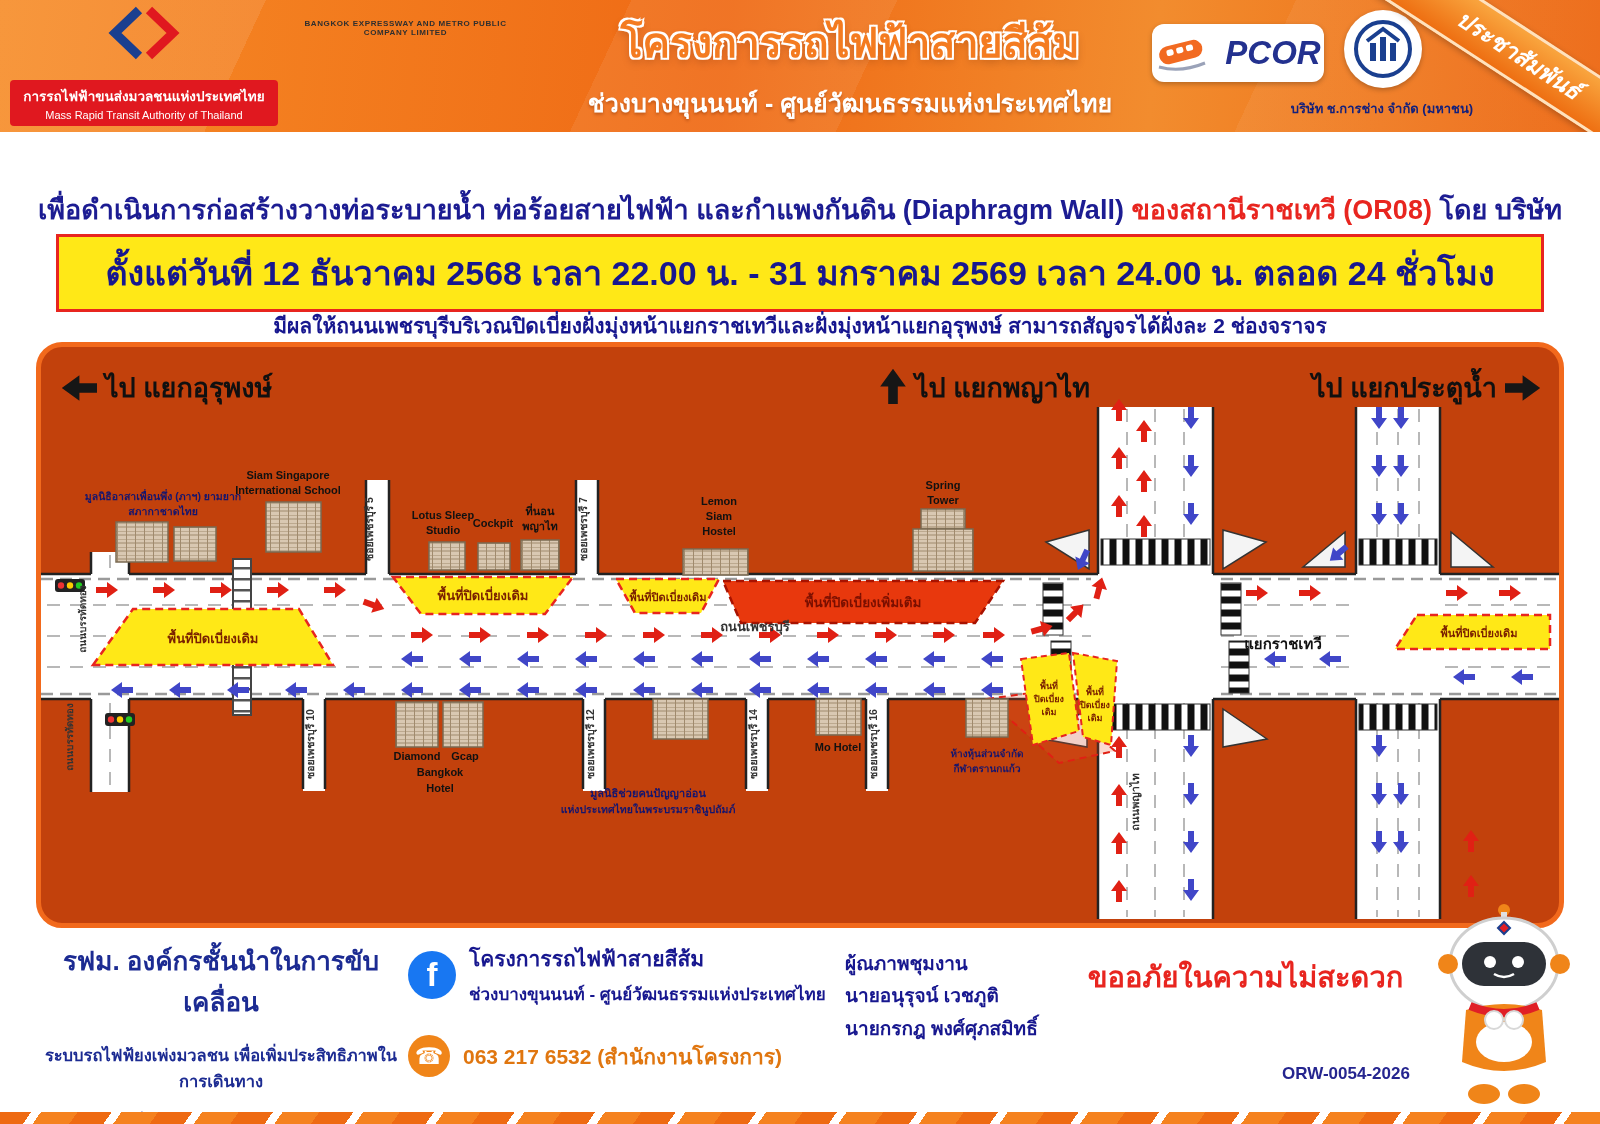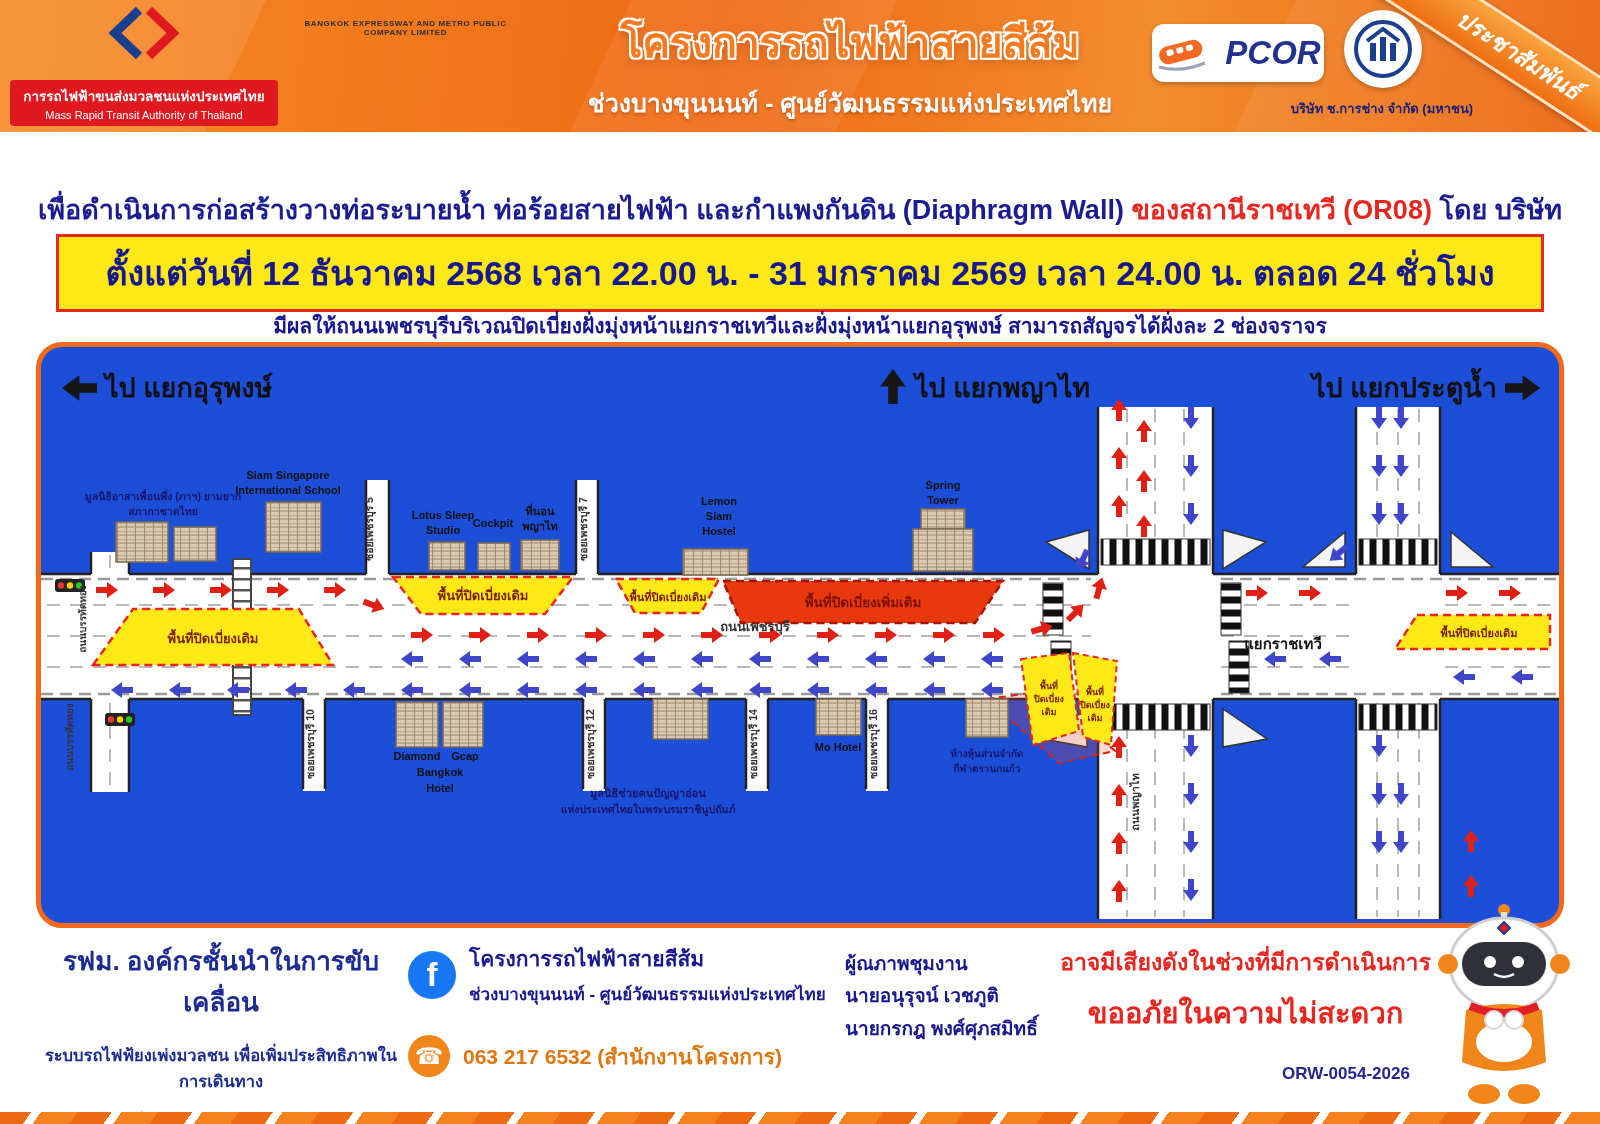--- a/index.html
+++ b/index.html
@@ -40,21 +40,21 @@
   
   .ann1{position:absolute;top:142px;width:100%;text-align:center;font-size:30px;font-weight:bold;color:#1c1c92;}
   .ann2{position:absolute;top:188px;width:100%;text-align:center;font-size:27px;font-weight:bold;color:#1c1c92;}
   .ann2 .red{color:#e8251f;}
   .banner{position:absolute;top:234px;left:56px;right:56px;background:#ffe817;border:3px solid #e8251f;
        text-align:center;font-size:34px;font-weight:bold;color:#17178f;padding:9px 0;}
   .note{position:absolute;top:309px;width:100%;text-align:center;font-size:21px;font-weight:bold;color:#17178f;}
 
   
   .map-wrap{position:absolute;left:36px;top:342px;width:1528px;height:586px;border:5px solid #f2691c;
-       border-radius:26px;box-sizing:border-box;overflow:hidden;background:#1d4ed8;}
+       border-radius:26px;box-sizing:border-box;overflow:hidden;background:#c2410c;}
   text{font-family:"Liberation Sans",sans-serif;}
   .dir{font-size:27px;font-weight:bold;fill:#101010;}
   .lbl{font-weight:bold;fill:#111;}
   .lblb{font-weight:bold;fill:#15156e;}
   .soi{font-weight:bold;fill:#333;}
   .zone{font-weight:bold;fill:#7a2000;}
   .zonenew{font-weight:bold;fill:#7a0f00;}
   .roadname{font-weight:bold;fill:#333;}
 
   
@@ -441,21 +441,20 @@
     </div>
   </div>
 
   <div class="f-sup">
     <div>ผู้ณภาพชุมงาน</div>
     <div>นายอนุรุจน์ เวชภูติ</div>
     <div>นายกรกฎ พงศ์ศุภสมิทธิ์</div>
   </div>
 
   <div class="f-noise">
-    <div class="n1">อาจมีเสียงดังในช่วงที่มีการดำเนินการ</div>
     <div class="n2">ขออภัยในความไม่สะดวก</div>
   </div>
 
   <div class="f-orw">ORW-0054-2026</div>
 
   <div class="mascot">
     <svg width="160" height="210" viewBox="0 0 160 210">
       <circle cx="80" cy="8" r="6" fill="#f08519"></circle>
       <rect x="77" y="10" width="6" height="12" fill="#e0e0e0"></rect>
       <ellipse cx="80" cy="62" rx="54" ry="46" fill="#fff" stroke="#cfcfcf" stroke-width="3"></ellipse>

